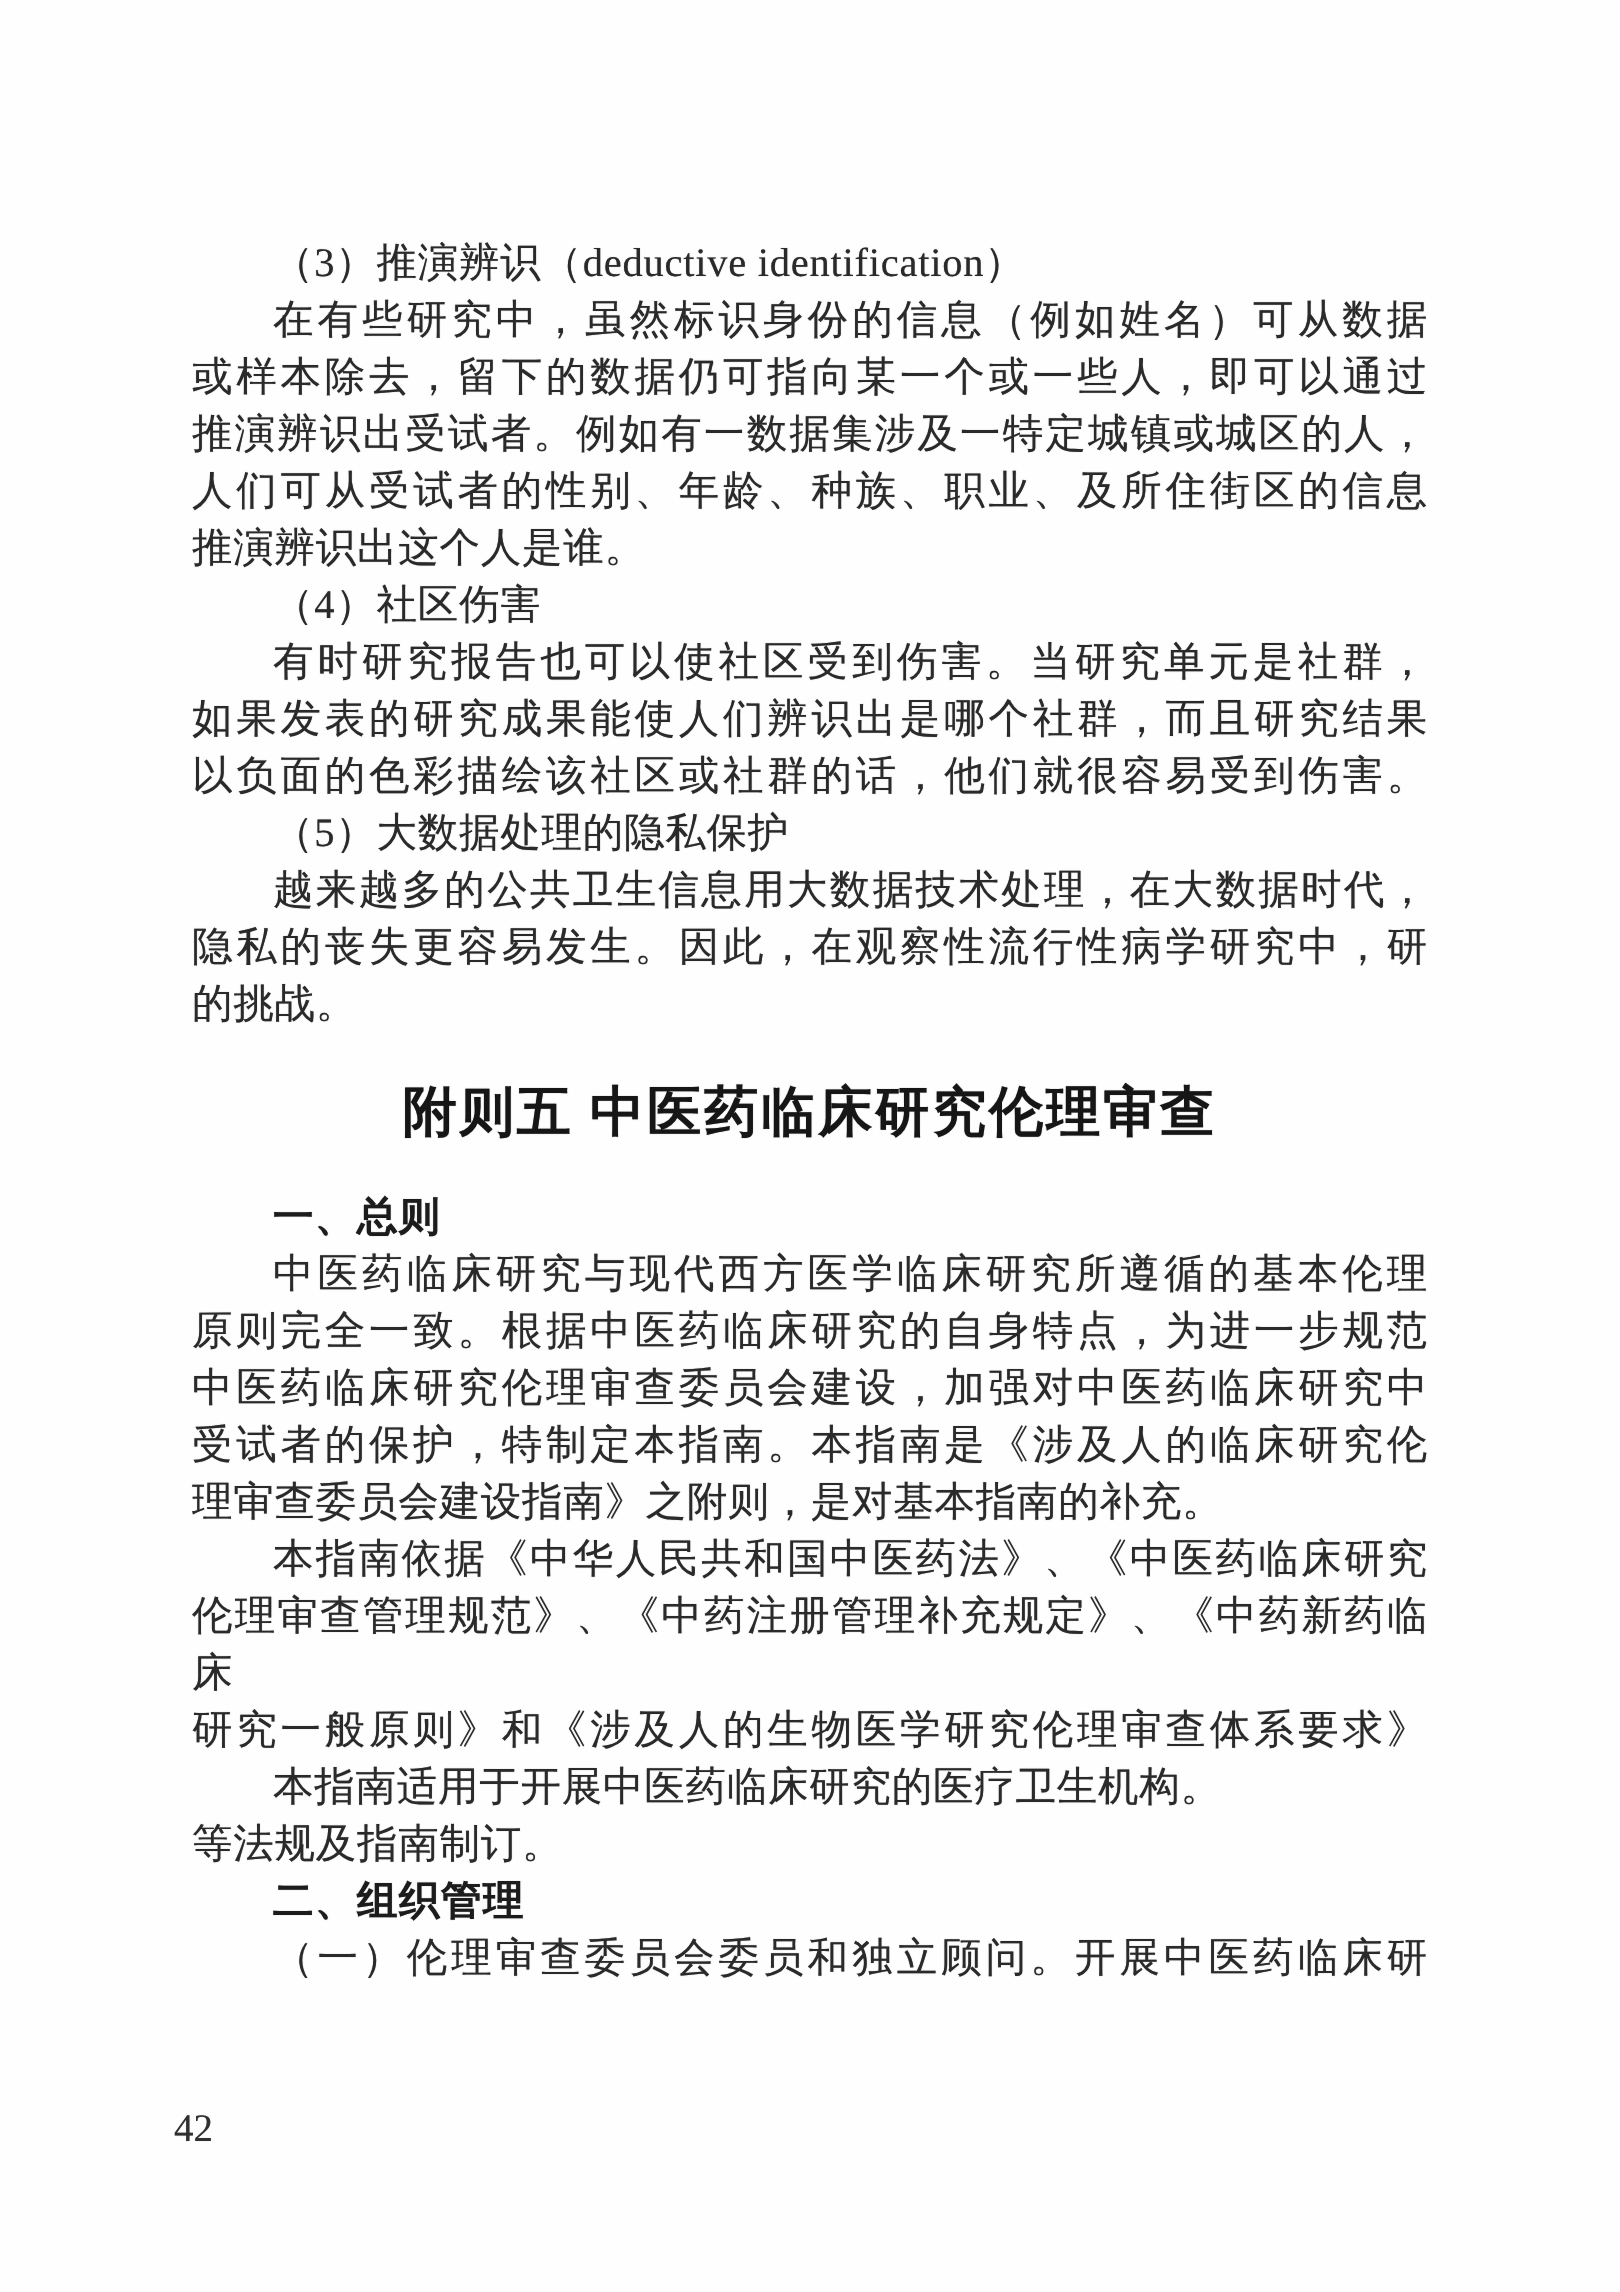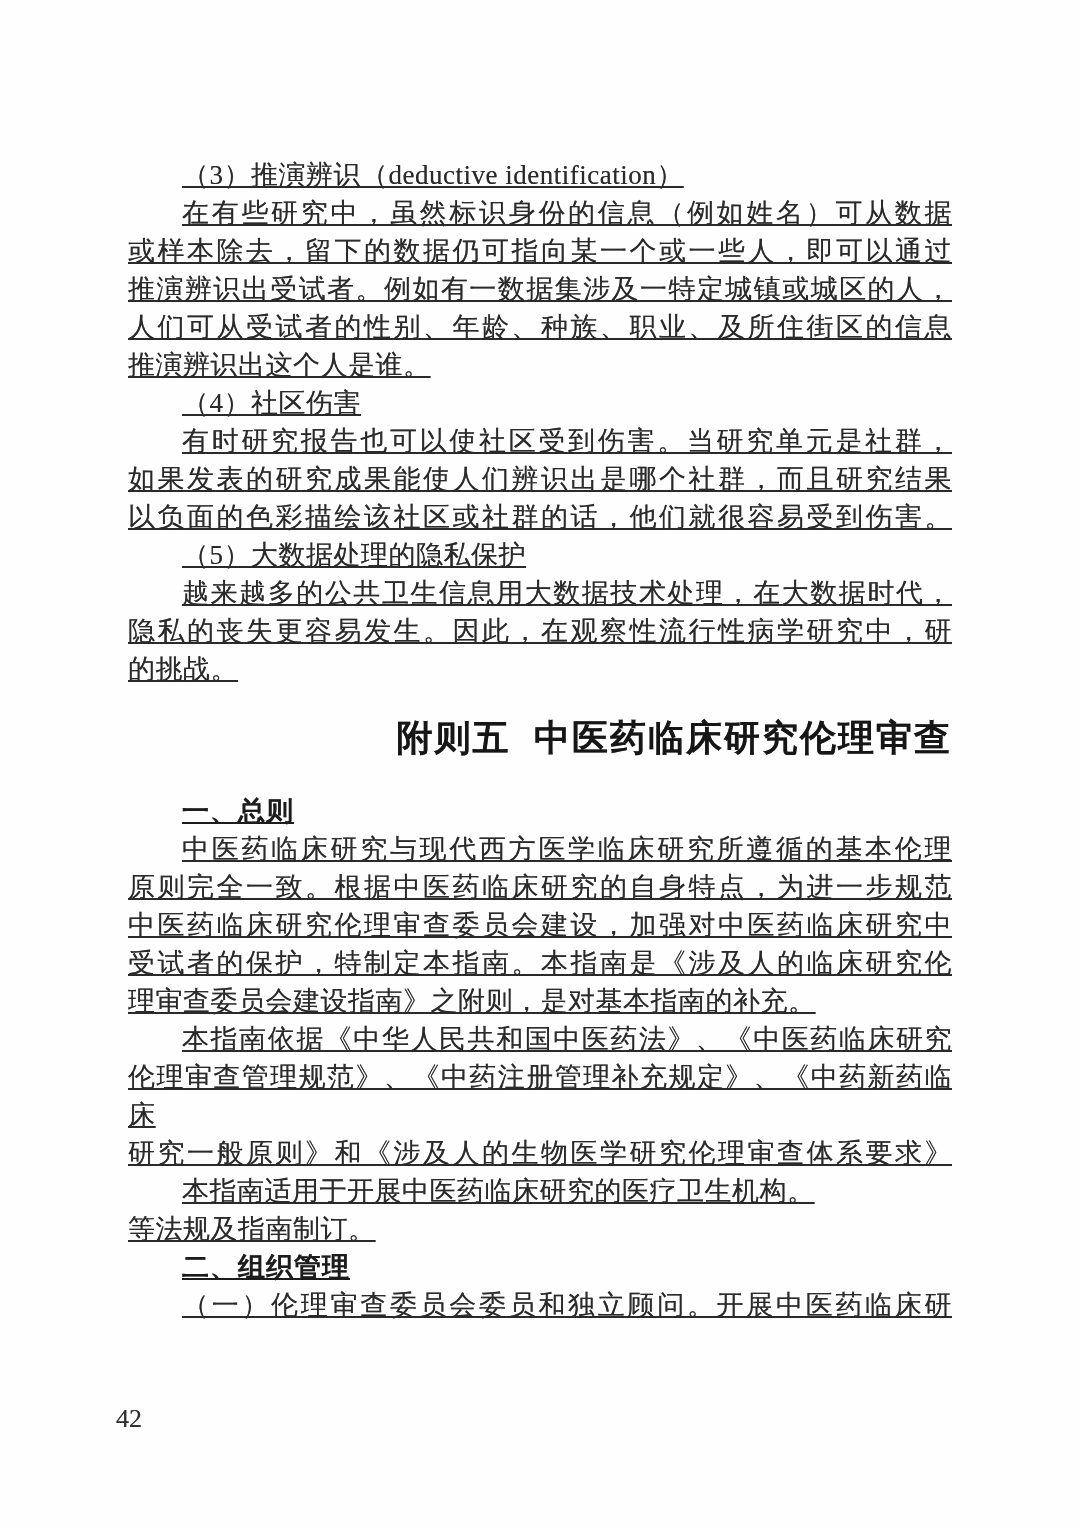--- a/index.html
+++ b/index.html
@@ -19,41 +19,40 @@
   .content {
     padding: 156px 128px 0 128px;
   }
   .line {
     font-size: 27px;
     line-height: 38px;
     letter-spacing: 0.5px;
     color: #2a2a2a;
     text-shadow: 0 0 0.6px rgba(60,60,60,0.65);
     white-space: normal;
-    text-decoration: underline;
   }
   .indent { text-indent: 2em; }
   .justify {
     text-align: justify;
     text-align-last: justify;
   }
   .bold {
     font-weight: bold;
     font-family: "Liberation Sans", "DejaVu Sans", sans-serif;
     letter-spacing: 1px;
     color: #1c1c1c;
   }
   .doc-heading {
     margin-top: 30px;
     margin-bottom: 28px;
     font-size: 36px;
     line-height: 46px;
     font-weight: bold;
-    font-family: Liberation Mono, monospace;
-    text-align: right;
+    font-family: Liberation Serif, serif;
+    text-align: center;
     letter-spacing: 2px;
     color: #161616;
     text-shadow: 0 0 0.6px rgba(40,40,40,0.7);
   }
   .page-number {
     position: absolute;
     left: 116px;
     top: 1404px;
     font-size: 26px;
     color: #303030;

